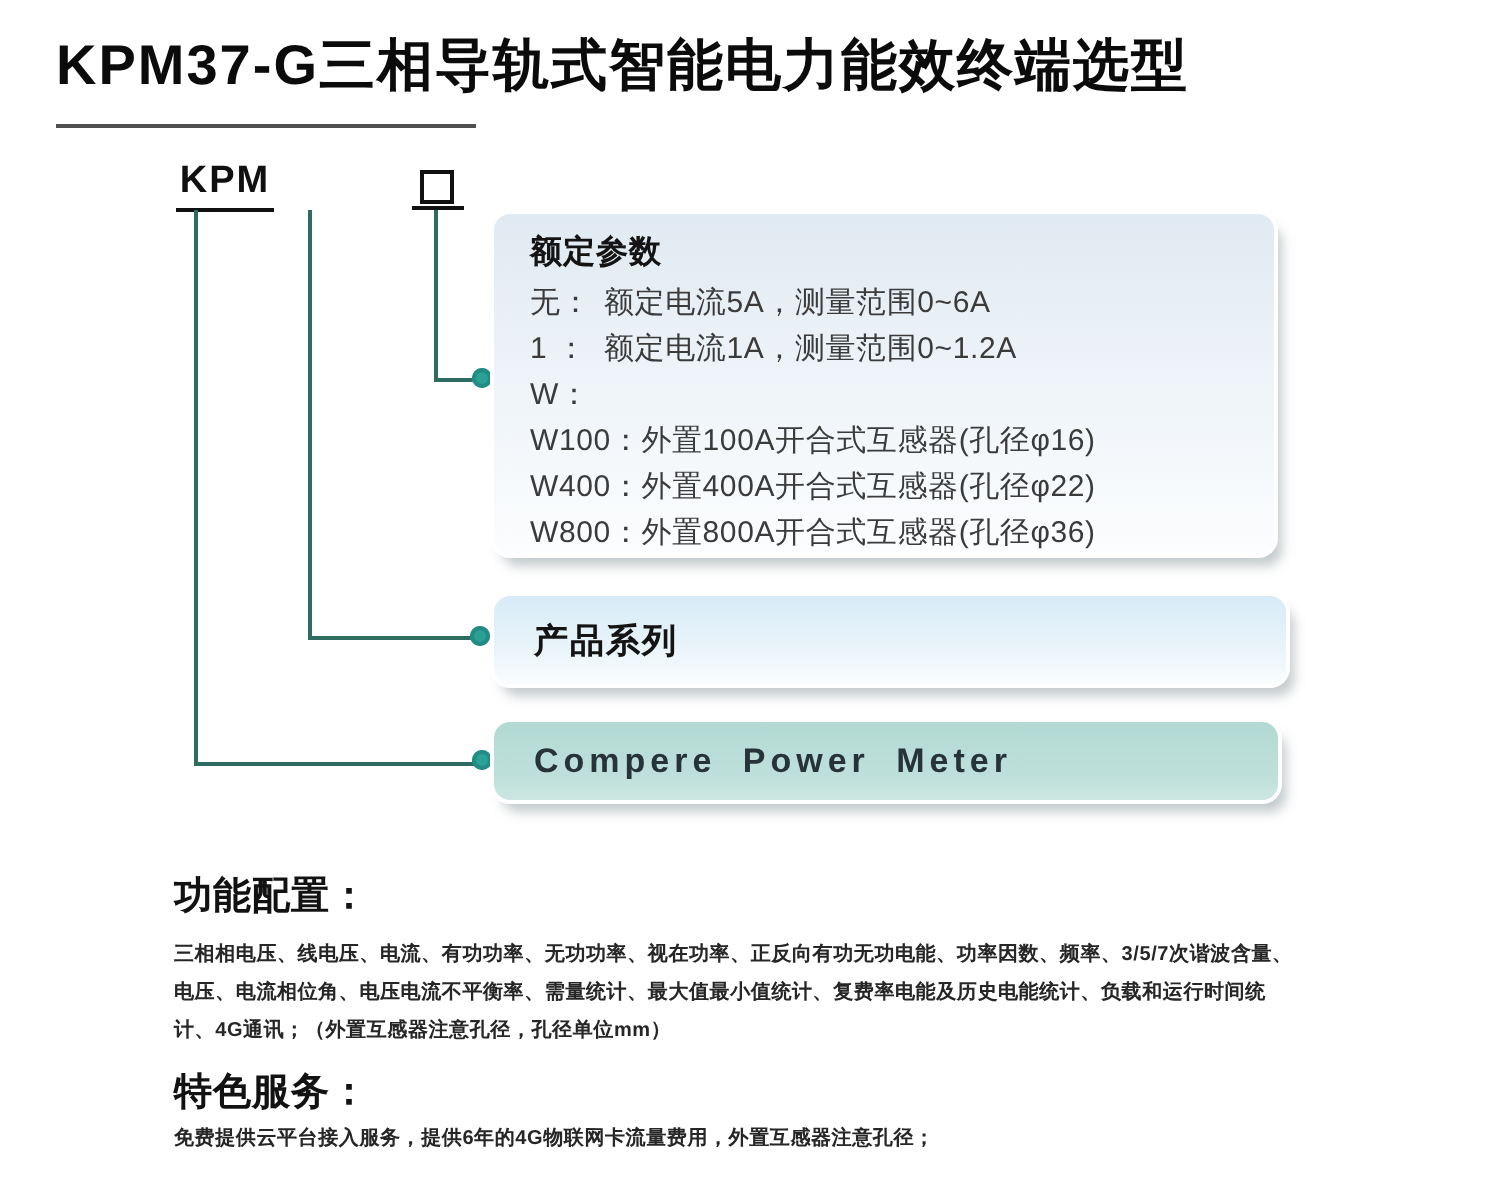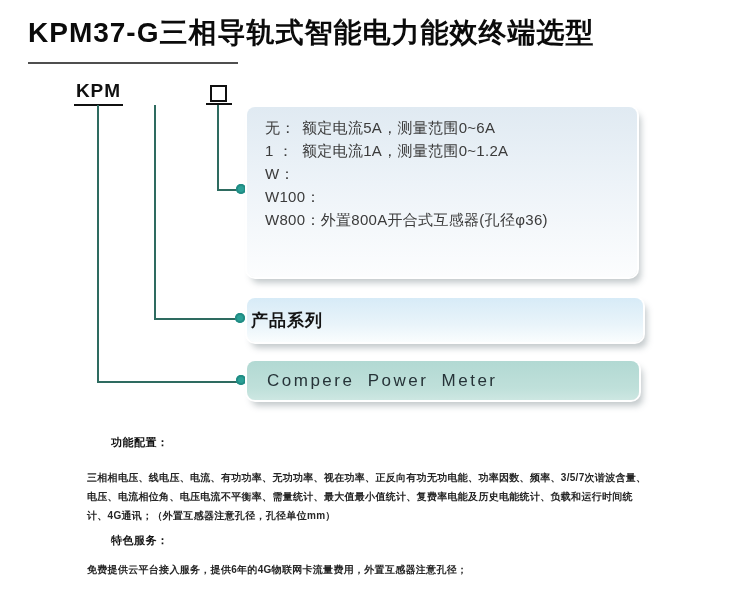--- a/index.html
+++ b/index.html
@@ -20,21 +20,21 @@
     position:absolute;left:28px;top:62px;width:210px;height:2px;
     background:#4f4f4f;
   }
   
   .model-seg{
     position:absolute;top:80px;
     font-size:19px;font-weight:bold;color:#101010;
     text-align:center;border-bottom:2px solid #101010;
     padding-bottom:2px;letter-spacing:1px;white-space:nowrap;
   }
-  .seg-kpm{left:74px;width:49px;}
+  .seg-kpm{left:88px;width:49px;}
   .seg-series{left:126px;width:60px;}
   .placeholder-box{
     position:absolute;left:210px;top:85px;width:13px;height:13px;
     border:2.5px solid #101010;background:#ffffff;
   }
   .placeholder-rule{
     position:absolute;left:206px;top:103px;width:26px;height:2px;
     background:#101010;
   }
   
@@ -65,35 +65,35 @@
   }
   .panel-heading{
     font-size:16px;font-weight:bold;color:#141414;
     margin:0 0 3px 0;letter-spacing:0.5px;
   }
   .opt-row{display:flex;font-size:15px;line-height:23px;color:#3b3b3b;letter-spacing:0.3px;}
   .opt-label{min-width:37px;flex:none;}
   .panel-series{
     left:247px;top:298px;width:396px;height:44px;
     background:linear-gradient(180deg,#d7ebf7 0%,#e9f4fa 60%,#fafdfe 100%);
-    display:flex;align-items:center;padding-left:4px;box-sizing:border-box;
+    display:flex;align-items:center;padding-left:20px;box-sizing:border-box;
   }
   .series-label{font-size:17px;font-weight:bold;color:#141414;letter-spacing:1px;}
   .panel-brand{
     left:247px;top:361px;width:392px;height:39px;
     background:linear-gradient(180deg,#b2d9d3 0%,#bfe0da 70%,#cde7e2 100%);
     display:flex;align-items:center;padding-left:20px;box-sizing:border-box;
   }
   .brand-label{
-    font-size:17px;color:#263338;letter-spacing:2.5px;word-spacing:6px;white-space:nowrap;
+    font-size:17px;color:#263338;letter-spacing:2.5px;word-spacing:6px;white-space:nowrap;font-weight:bold;
   }
   
   .section-heading{
     position:absolute;left:87px;
-    font-size:11px;font-weight:bold;color:#121212;letter-spacing:0.5px;margin-left:24px;
+    font-size:19px;font-weight:bold;color:#121212;letter-spacing:0.5px;
   }
   .heading-features{top:435px;}
   .heading-services{top:533px;}
   .section-body{
     position:absolute;left:87px;
     font-size:10px;font-weight:bold;color:#262626;
     line-height:19px;letter-spacing:0.3px;
   }
   .body-features{top:468px;width:560px;}
   .body-services{top:560px;width:600px;}
@@ -111,33 +111,39 @@
   <div class="placeholder-rule"></div>
 
   <div class="elbow elbow-rated"></div>
   <div class="elbow elbow-series"></div>
   <div class="elbow elbow-brand"></div>
   <div class="dot dot-rated"></div>
   <div class="dot dot-series"></div>
   <div class="dot dot-brand"></div>
 
   <div class="panel panel-rated">
+    <div class="panel-heading">额定参数</div>
     <div class="opt-row">
       <span class="opt-label">无：</span>
       <span class="opt-text">额定电流5A，测量范围0~6A</span>
     </div>
     <div class="opt-row">
       <span class="opt-label">1 ：</span>
       <span class="opt-text">额定电流1A，测量范围0~1.2A</span>
     </div>
     <div class="opt-row">
       <span class="opt-label">W：</span>
     </div>
     <div class="opt-row">
       <span class="opt-label">W100：</span>
+      <span class="opt-text">外置100A开合式互感器(孔径φ16)</span>
+    </div>
+    <div class="opt-row">
+      <span class="opt-label">W400：</span>
+      <span class="opt-text">外置400A开合式互感器(孔径φ22)</span>
     </div>
     <div class="opt-row">
       <span class="opt-label">W800：</span>
       <span class="opt-text">外置800A开合式互感器(孔径φ36)</span>
     </div>
   </div>
 
   <div class="panel panel-series">
     <span class="series-label">产品系列</span>
   </div>

